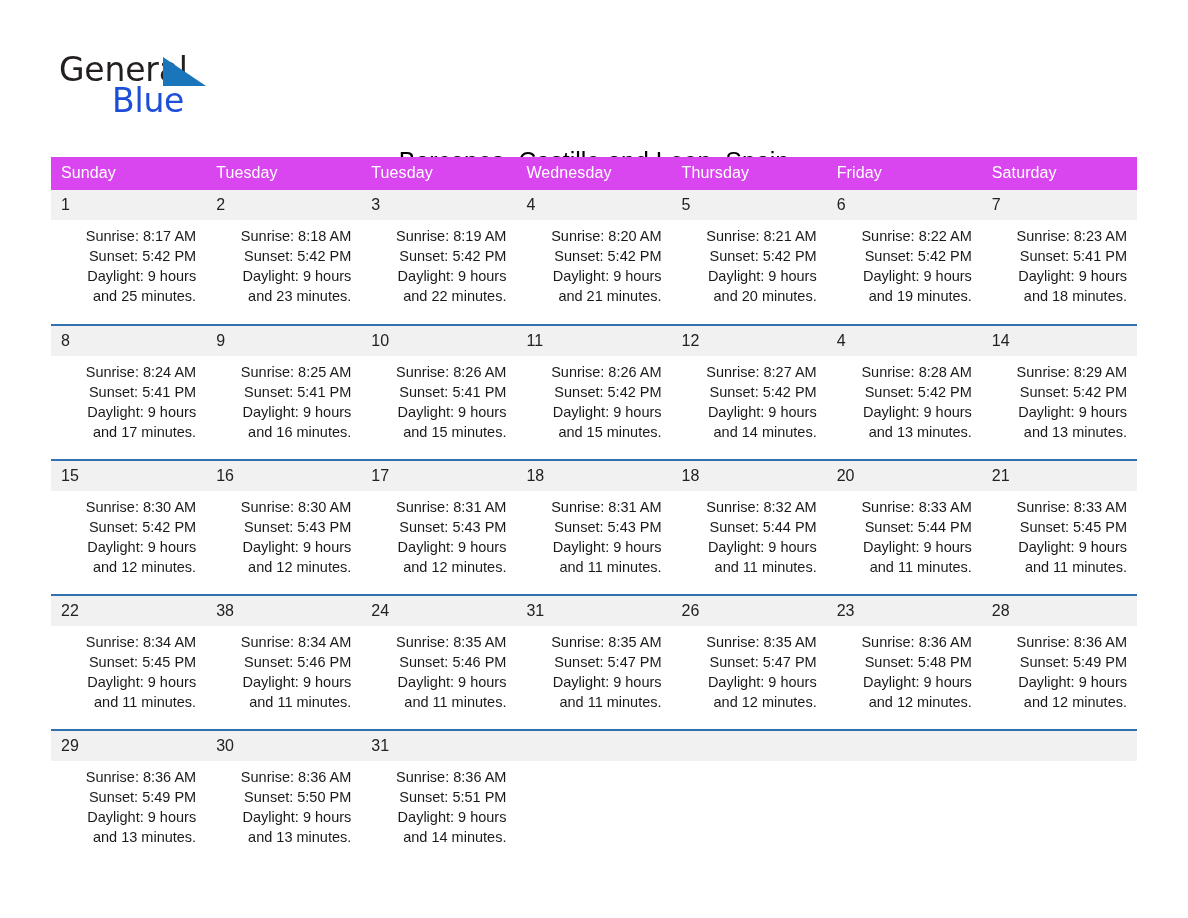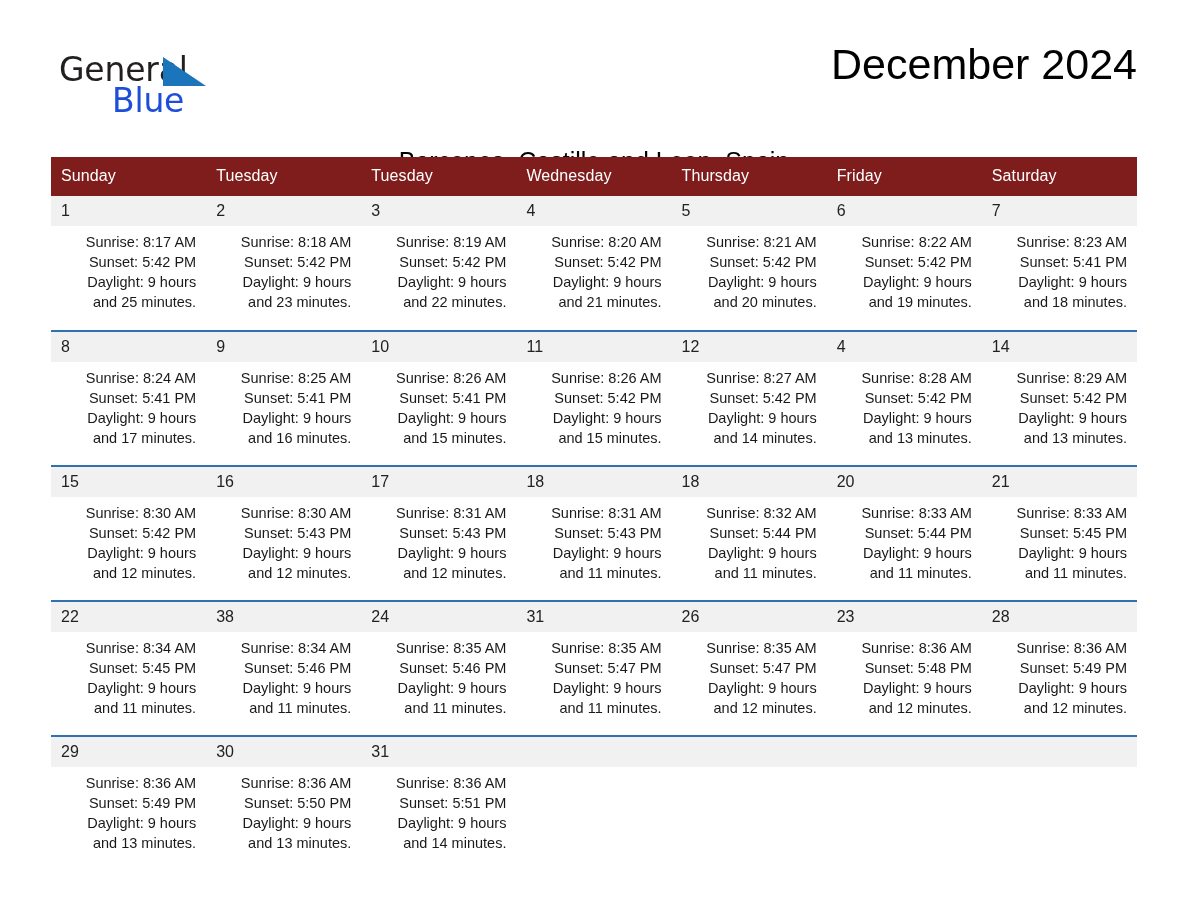--- a/index.html
+++ b/index.html
@@ -97,27 +97,27 @@
     position: absolute;
     left: 51px;
     top: 157px;
     width: 1086px;
     border-collapse: collapse;
     table-layout: fixed;
   }
   .calendar col { width: 155.14px; }
 
   thead th {
-    background: #7f1d1d;
+    background: #d946ef;
     color: #ffffff;
     font-size: 16px;
     font-weight: 400;
     text-align: left;
     padding: 7px 0 8px 10px;
-    height: 39px;
+    height: 33px;
     vertical-align: middle;
     letter-spacing: 0.1px;
   }
 
   tbody tr.week { }
 
   tbody td {
     vertical-align: top;
     padding: 0;
     border-top: 2px solid #3071b0;
@@ -154,21 +154,20 @@
     <div class="logo">
       <span class="logo-general">General</span>
       <span class="logo-tri">
         <svg width="44" height="30" viewBox="0 0 44 30" xmlns="http://www.w3.org/2000/svg" aria-hidden="true">
           <polygon points="0,0 0,29 43,29" fill="#1a75bb"></polygon>
         </svg>
       </span>
       <span class="logo-blue">Blue</span>
     </div>
 
-    <div class="title">December 2024</div>
     <div class="subtitle">Barcones, Castille and Leon, Spain</div>
   </div>
 
   <table class="calendar">
     <colgroup>
       <col>
         <col>
         <col>
         <col>
         <col>

